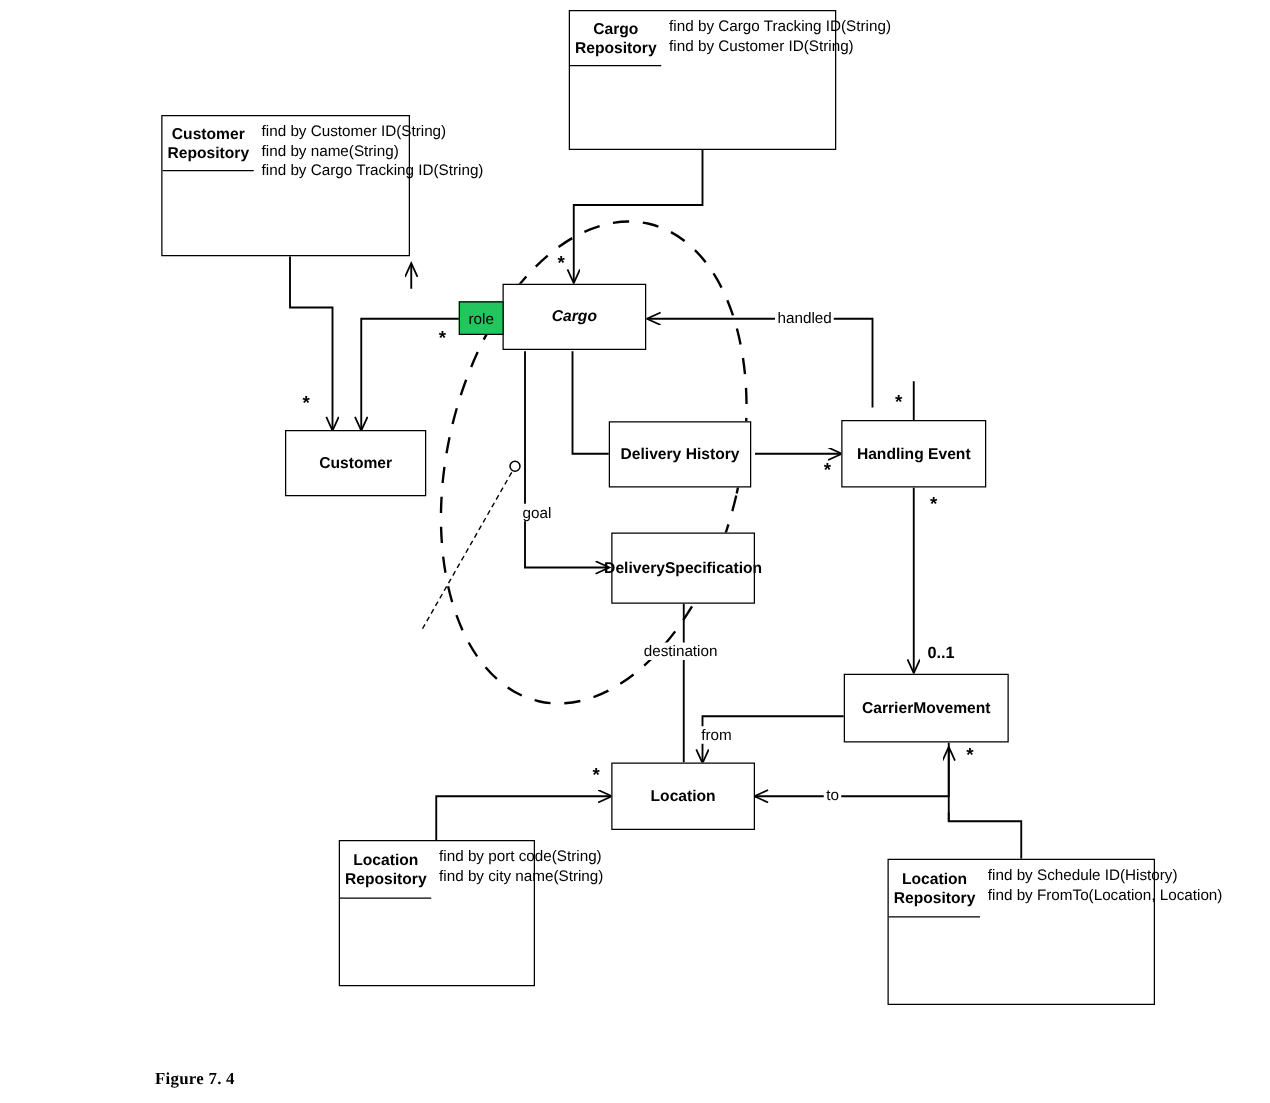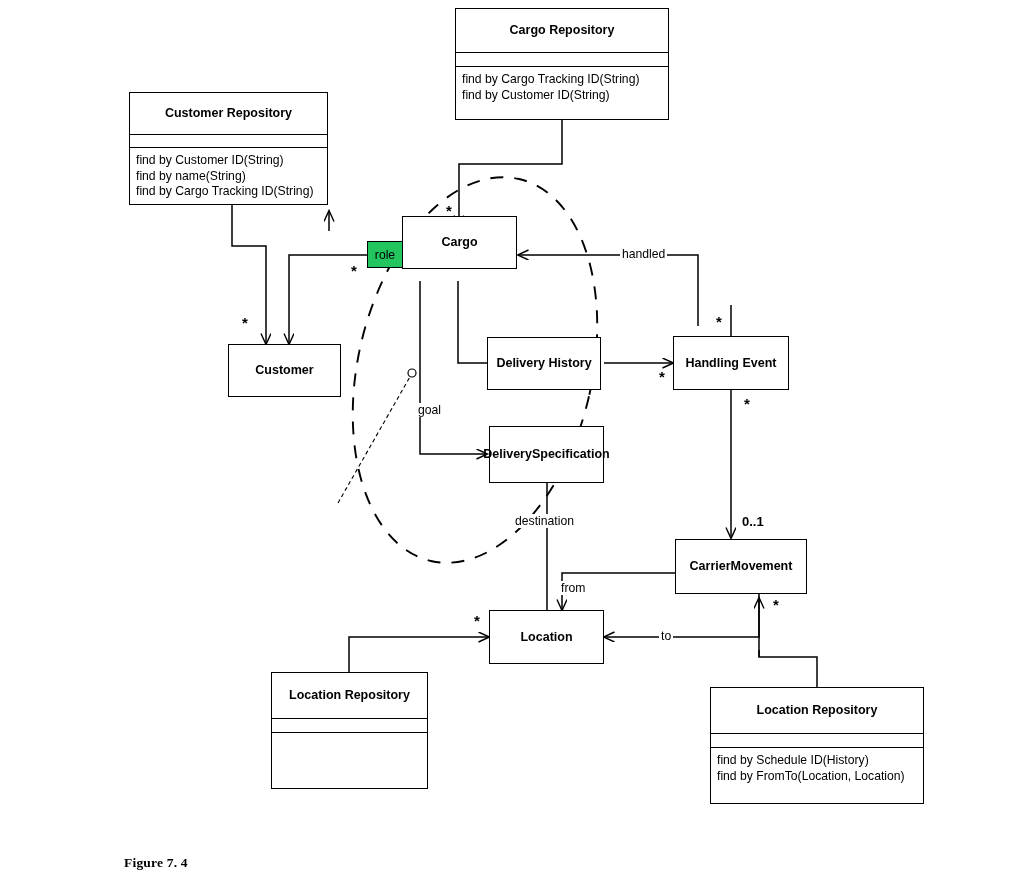--- a/index.html
+++ b/index.html
@@ -13,21 +13,21 @@
   }
   #canvas{position:absolute;left:0;top:0;width:1016px;height:882px;}
   svg.wires{position:absolute;left:0;top:0;width:1016px;height:882px;pointer-events:none;}
 
   
   .cls{
     position:absolute;
     border:1.4px solid #000;
     background:#fff;
     box-sizing:border-box;
-    display:flex;flex-direction:column;
+    display:flex;flex-direction:row;
     z-index:3;
   }
   .cls .cname{
     font-weight:bold;
     font-size:12.5px;
     text-align:center;
     display:flex;align-items:center;justify-content:center;
     line-height:1.18;
     padding:2px 4px;
     box-sizing:border-box;
@@ -169,21 +169,21 @@
   <div class="cls sect" style="left:129px;top:92px;width:199px;height:113px;">
     <div class="cname" style="height:44px;">Customer Repository</div>
     <div class="gap"></div>
     <div class="ops">
       <div>find by Customer ID(String)</div>
       <div>find by name(String)</div>
       <div>find by Cargo Tracking ID(String)</div>
     </div>
   </div>
 
-  <div class="cls simple" style="left:402px;top:216px;width:115px;height:53px;">
+  <div class="cls simple" style="left:402px;top:227px;width:115px;height:53px;font-style:italic;">
     <div class="cname">Cargo</div>
   </div>
 
   <div class="rolebox" style="left:367px;top:241px;width:36px;height:27px;">
     <span>role</span>
   </div>
 
   <div class="cls simple" style="left:228px;top:344px;width:113px;height:53px;">
     <div class="cname">Customer</div>
   </div>
@@ -212,20 +212,24 @@
     </div>
   </div>
 
   <div class="cls simple" style="left:489px;top:610px;width:115px;height:54px;">
     <div class="cname">Location</div>
   </div>
 
   <div class="cls sect" style="left:271px;top:672px;width:157px;height:117px;">
     <div class="cname" style="height:46px;">Location Repository</div>
     <div class="gap"></div>
+    <div class="ops">
+      <div>find by port code(String)</div>
+      <div>find by city name(String)</div>
+    </div>
   </div>
 
   <div class="cls sect" style="left:710px;top:687px;width:214px;height:117px;">
     <div class="cname" style="height:46px;">Location Repository</div>
     <div class="gap"></div>
     <div class="ops">
       <div>find by Schedule ID(History)</div>
       <div>find by FromTo(Location, Location)</div>
     </div>
   </div>

